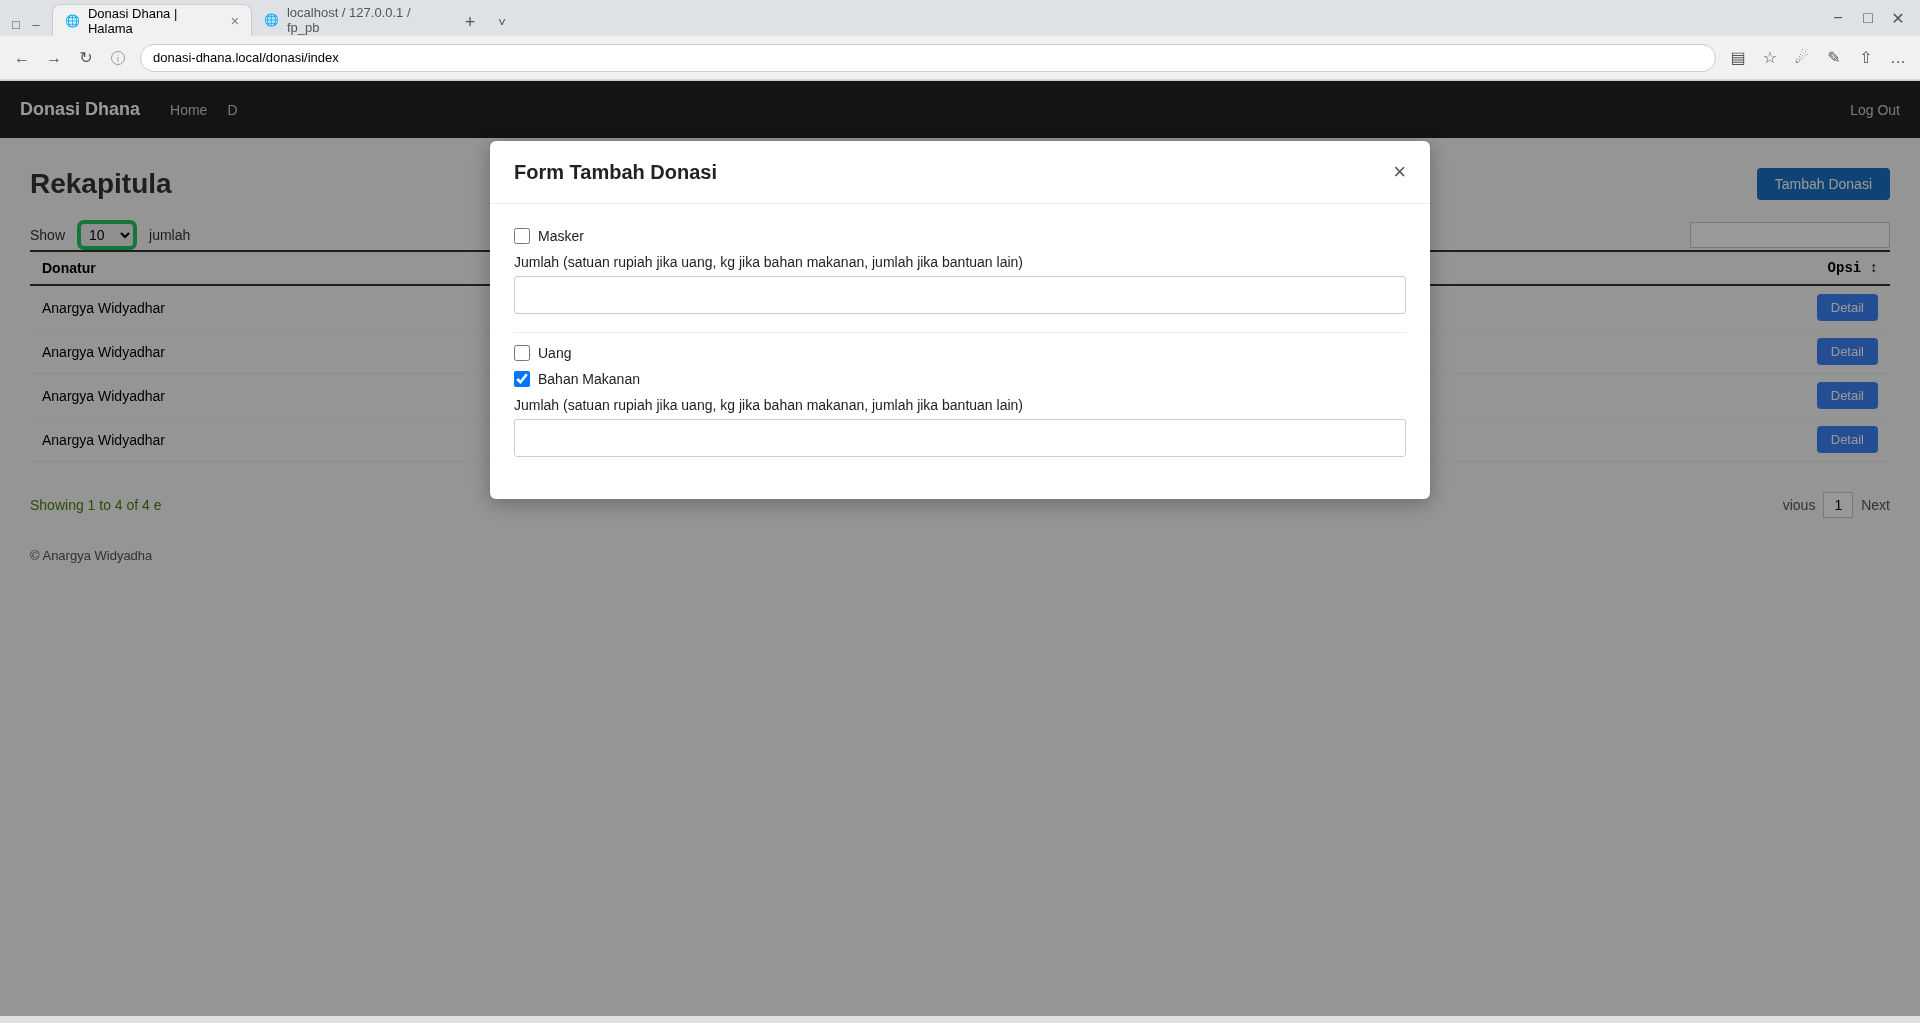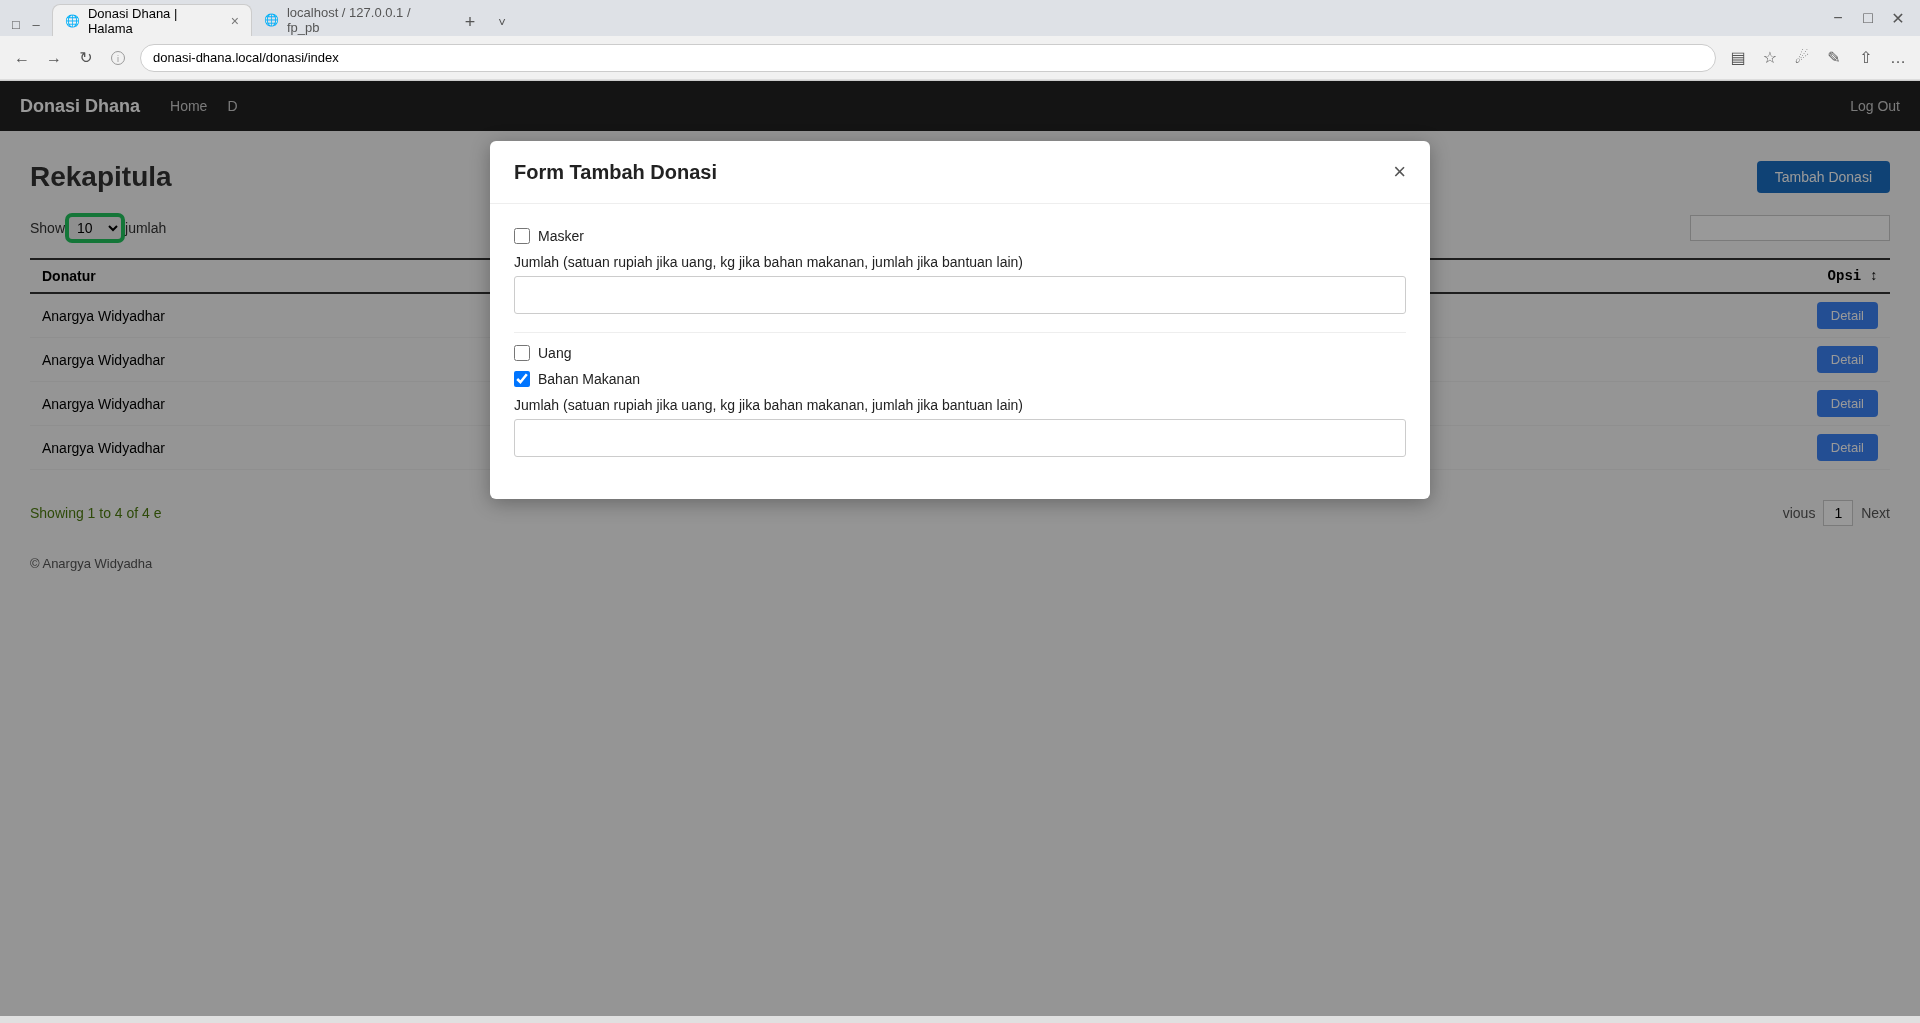--- a/index.html
+++ b/index.html
@@ -91,21 +91,21 @@
       overflow: hidden;
     }
 
     
     .navbar {
       background: #222;
       color: white;
       display: flex;
       align-items: center;
       padding: 0 20px;
-      height: 50px;
+      height: 57px;
     }
     .navbar-brand {
       font-size: 18px;
       font-weight: bold;
       margin-right: 30px;
       color: white;
     }
     .navbar-link {
       color: #ccc;
       text-decoration: none;
@@ -128,22 +128,22 @@
     }
     .page-title {
       font-size: 28px;
       font-weight: bold;
       margin-bottom: 20px;
       color: #333;
     }
     .table-controls {
       display: flex;
       align-items: center;
-      margin-bottom: 15px;
-      gap: 0;
+      margin-bottom: 0;
+      gap: 12px;
     }
     .show-label { color: #333; font-size: 14px; }
     .entries-select {
       border: 4px solid #22c55e;
       padding: 2px 4px;
       font-size: 14px;
       border-radius: 7px;
     }
     .search-input-bg {
       margin-left: auto;

